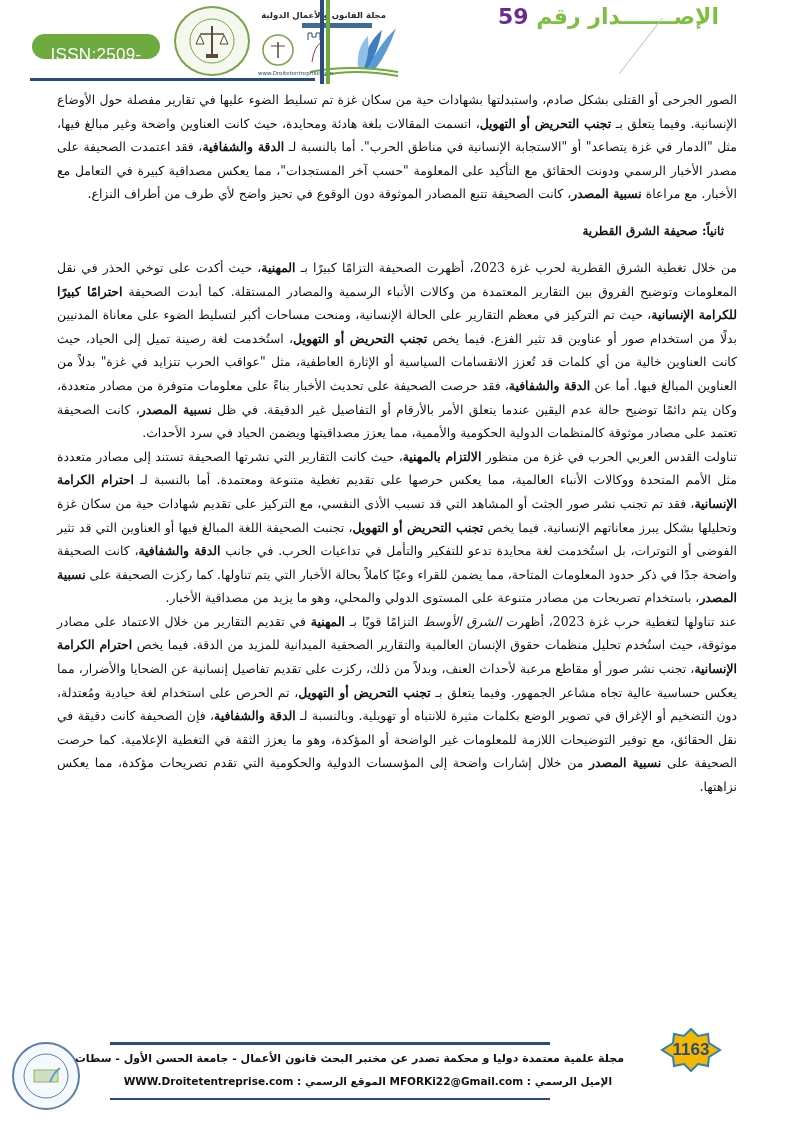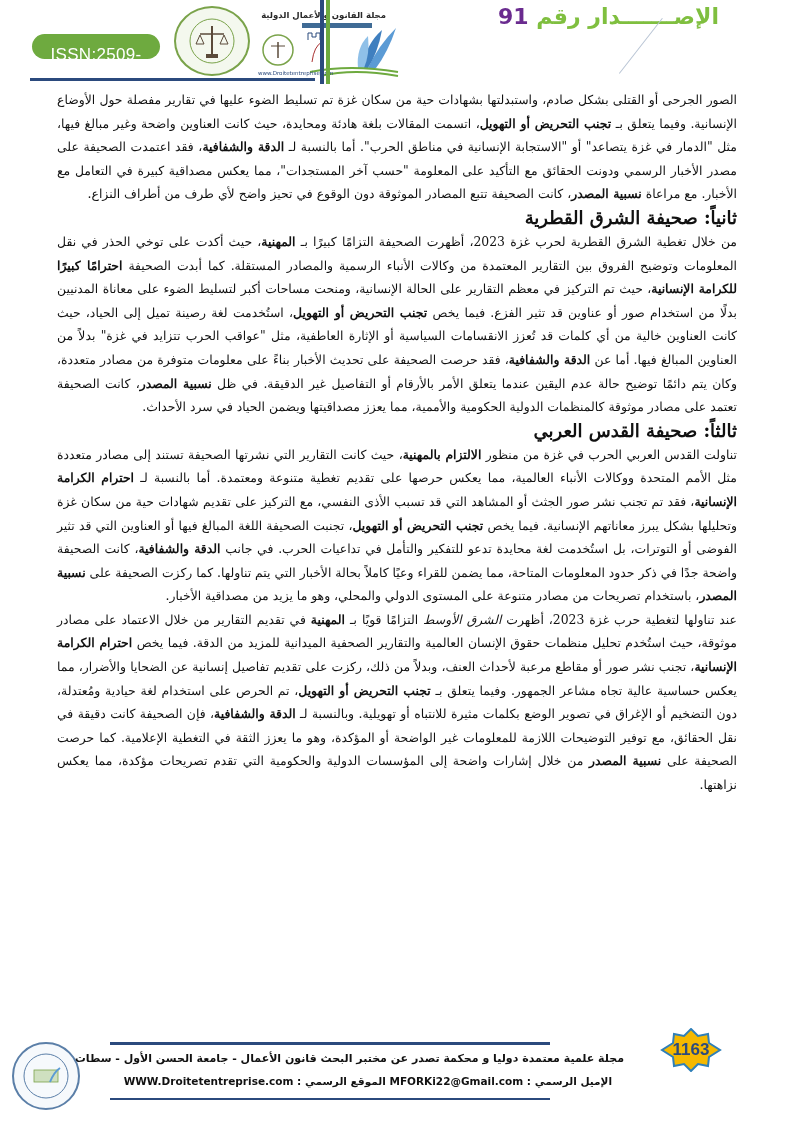--- a/index.html
+++ b/index.html
@@ -30,21 +30,21 @@
   .issue-line1 .num { color:#6a2b8f; }
   .issue-line2 { position:absolute; right:98px; top:40px; font-family:"DejaVu Sans", sans-serif;
                  font-weight:bold; font-size:27px; color:#5b9bd5; white-space:nowrap; }
   .diag { position:absolute; left:662px; top:18px; width:1px; height:70px; background:#b8c4d4;
           transform:rotate(38deg); transform-origin:top left; }
 
   
   .content { position:absolute; top:88px; left:57px; width:680px;
              font-size:12.4px; line-height:23.6px; text-align:justify; text-align-last:right; }
   .content p { margin:0; }
-  .content h3 { margin:0; font-size:18px; font-weight:bold; line-height:24px; }
+  .content h3 { margin:13px; font-size:12px; font-weight:bold; line-height:24px; }
   .content b { font-weight:bold; }
   .content i { font-style:italic; }
 
   
   .footer-rule { position:absolute; left:110px; width:440px; height:3px; background:#2b4a7d; }
   .footer-rule.top { top:1042px; }
   .footer-rule.bottom { top:1098px; height:2px; }
   .footer-line1 { position:absolute; right:170px; top:1052px; font-size:11px; font-weight:bold;
                   font-family:"DejaVu Sans", sans-serif; white-space:nowrap; color:#111; }
   .footer-line2 { position:absolute; right:182px; top:1075px; font-size:10.5px; font-weight:bold;
@@ -91,32 +91,31 @@
       <path d="M70 70 Q104 62 148 70" fill="none" stroke="#6eaa3f" stroke-width="2"></path>
     </svg>
     <div class="journal-url">www.Droitetentreprise.com</div>
   </div>
 
   <div class="vbar a"></div>
   <div class="vbar b"></div>
 
   <div class="issue-line1">
     <span>الإصـــــــدار رقم</span>
-    <span class="num">91</span>
+    <span class="num">59</span>
   </div>
   <div class="diag"></div>
 </div>
 
 <div class="content">
   <p><span>الصور الجرحى أو القتلى بشكل صادم، واستبدلتها بشهادات حية من سكان غزة تم تسليط الضوء عليها في تقارير مفصلة حول الأوضاع الإنسانية. وفيما يتعلق بـ </span><b>تجنب التحريض أو التهويل</b><span>، اتسمت المقالات بلغة هادئة ومحايدة، حيث كانت العناوين واضحة وغير مبالغ فيها، مثل "الدمار في غزة يتصاعد" أو "الاستجابة الإنسانية في مناطق الحرب". أما بالنسبة لـ </span><b>الدقة والشفافية</b><span>، فقد اعتمدت الصحيفة على مصدر الأخبار الرسمي ودونت الحقائق مع التأكيد على المعلومة "حسب آخر المستجدات"، مما يعكس مصداقية كبيرة في التعامل مع الأخبار. مع مراعاة </span><b>نسبية المصدر</b><span>، كانت الصحيفة تتبع المصادر الموثوقة دون الوقوع في تحيز واضح لأي طرف من أطراف النزاع.</span></p>
 
   <h3>ثانياً: صحيفة الشرق القطرية</h3>
   <p><span>من خلال تغطية الشرق القطرية لحرب غزة 2023، أظهرت الصحيفة التزامًا كبيرًا بـ </span><b>المهنية</b><span>، حيث أكدت على توخي الحذر في نقل المعلومات وتوضيح الفروق بين التقارير المعتمدة من وكالات الأنباء الرسمية والمصادر المستقلة. كما أبدت الصحيفة </span><b>احترامًا كبيرًا للكرامة الإنسانية</b><span>، حيث تم التركيز في معظم التقارير على الحالة الإنسانية، ومنحت مساحات أكبر لتسليط الضوء على معاناة المدنيين بدلًا من استخدام صور أو عناوين قد تثير الفزع. فيما يخص </span><b>تجنب التحريض أو التهويل</b><span>، استُخدمت لغة رصينة تميل إلى الحياد، حيث كانت العناوين خالية من أي كلمات قد تُعزز الانقسامات السياسية أو الإثارة العاطفية، مثل "عواقب الحرب تتزايد في غزة" بدلاً من العناوين المبالغ فيها. أما عن </span><b>الدقة والشفافية</b><span>، فقد حرصت الصحيفة على تحديث الأخبار بناءً على معلومات متوفرة من مصادر متعددة، وكان يتم دائمًا توضيح حالة عدم اليقين عندما يتعلق الأمر بالأرقام أو التفاصيل غير الدقيقة. في ظل </span><b>نسبية المصدر</b><span>، كانت الصحيفة تعتمد على مصادر موثوقة كالمنظمات الدولية الحكومية والأممية، مما يعزز مصداقيتها ويضمن الحياد في سرد الأحداث.</span></p>
 
-  <h3>ثالثاً: صحيفة القدس العربي</h3>
   <p><span>تناولت القدس العربي الحرب في غزة من منظور </span><b>الالتزام بالمهنية</b><span>، حيث كانت التقارير التي نشرتها الصحيفة تستند إلى مصادر متعددة مثل الأمم المتحدة ووكالات الأنباء العالمية، مما يعكس حرصها على تقديم تغطية متنوعة ومعتمدة. أما بالنسبة لـ </span><b>احترام الكرامة الإنسانية</b><span>، فقد تم تجنب نشر صور الجثث أو المشاهد التي قد تسبب الأذى النفسي، مع التركيز على تقديم شهادات حية من سكان غزة وتحليلها بشكل يبرز معاناتهم الإنسانية. فيما يخص </span><b>تجنب التحريض أو التهويل</b><span>، تجنبت الصحيفة اللغة المبالغ فيها أو العناوين التي قد تثير الفوضى أو التوترات، بل استُخدمت لغة محايدة تدعو للتفكير والتأمل في تداعيات الحرب. في جانب </span><b>الدقة والشفافية</b><span>، كانت الصحيفة واضحة جدًا في ذكر حدود المعلومات المتاحة، مما يضمن للقراء وعيًا كاملاً بحالة الأخبار التي يتم تناولها. كما ركزت الصحيفة على </span><b>نسبية المصدر</b><span>، باستخدام تصريحات من مصادر متنوعة على المستوى الدولي والمحلي، وهو ما يزيد من مصداقية الأخبار.</span></p>
 
   <p><span>عند تناولها لتغطية حرب غزة 2023، أظهرت </span><i>الشرق الأوسط</i><span> التزامًا قويًا بـ </span><b>المهنية</b><span> في تقديم التقارير من خلال الاعتماد على مصادر موثوقة، حيث استُخدم تحليل منظمات حقوق الإنسان العالمية والتقارير الصحفية الميدانية للمزيد من الدقة. فيما يخص </span><b>احترام الكرامة الإنسانية</b><span>، تجنب نشر صور أو مقاطع مرعبة لأحداث العنف، وبدلاً من ذلك، ركزت على تقديم تفاصيل إنسانية عن الضحايا والأضرار، مما يعكس حساسية عالية تجاه مشاعر الجمهور. وفيما يتعلق بـ </span><b>تجنب التحريض أو التهويل</b><span>، تم الحرص على استخدام لغة حيادية ومُعتدلة، دون التضخيم أو الإغراق في تصوير الوضع بكلمات مثيرة للانتباه أو تهويلية. وبالنسبة لـ </span><b>الدقة والشفافية</b><span>، فإن الصحيفة كانت دقيقة في نقل الحقائق، مع توفير التوضيحات اللازمة للمعلومات غير الواضحة أو المؤكدة، وهو ما يعزز الثقة في التغطية الإعلامية. كما حرصت الصحيفة على </span><b>نسبية المصدر</b><span> من خلال إشارات واضحة إلى المؤسسات الدولية والحكومية التي تقدم تصريحات مؤكدة، مما يعكس نزاهتها.</span></p>
 </div>
 
 <div class="footer-rule top"></div>
 
 <div class="page-badge">
   <svg width="62" height="44" viewBox="0 0 62 44" style="position:absolute;left:0;top:0">
     <polygon points="31,1 38,8 48,6 49,15 60,22 49,29 48,38 38,36 31,43 24,36 14,38 13,29 2,22 13,15 14,6 24,8" fill="#f5b800" stroke="#2f7fb8" stroke-width="2"></polygon>

